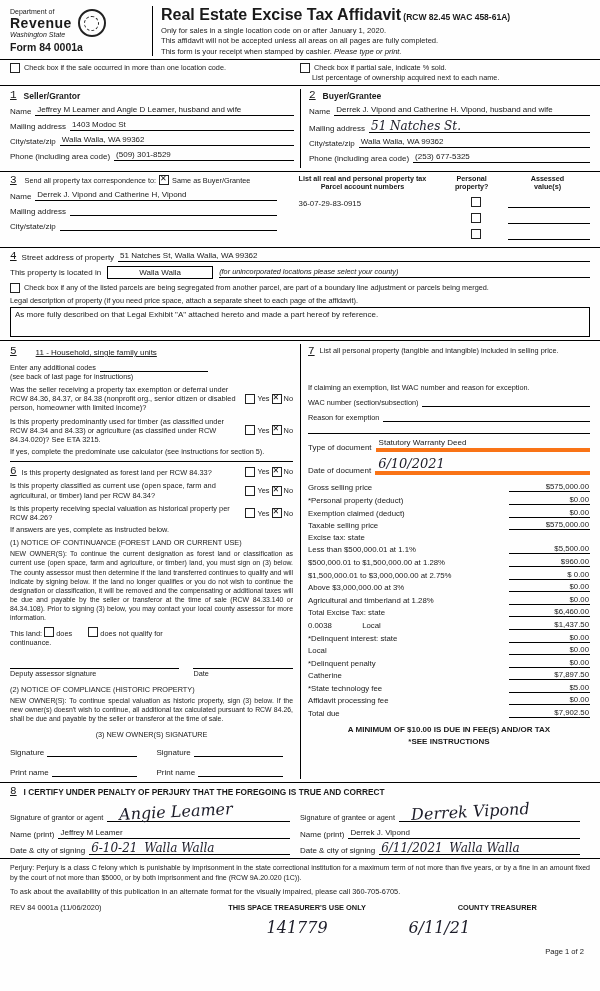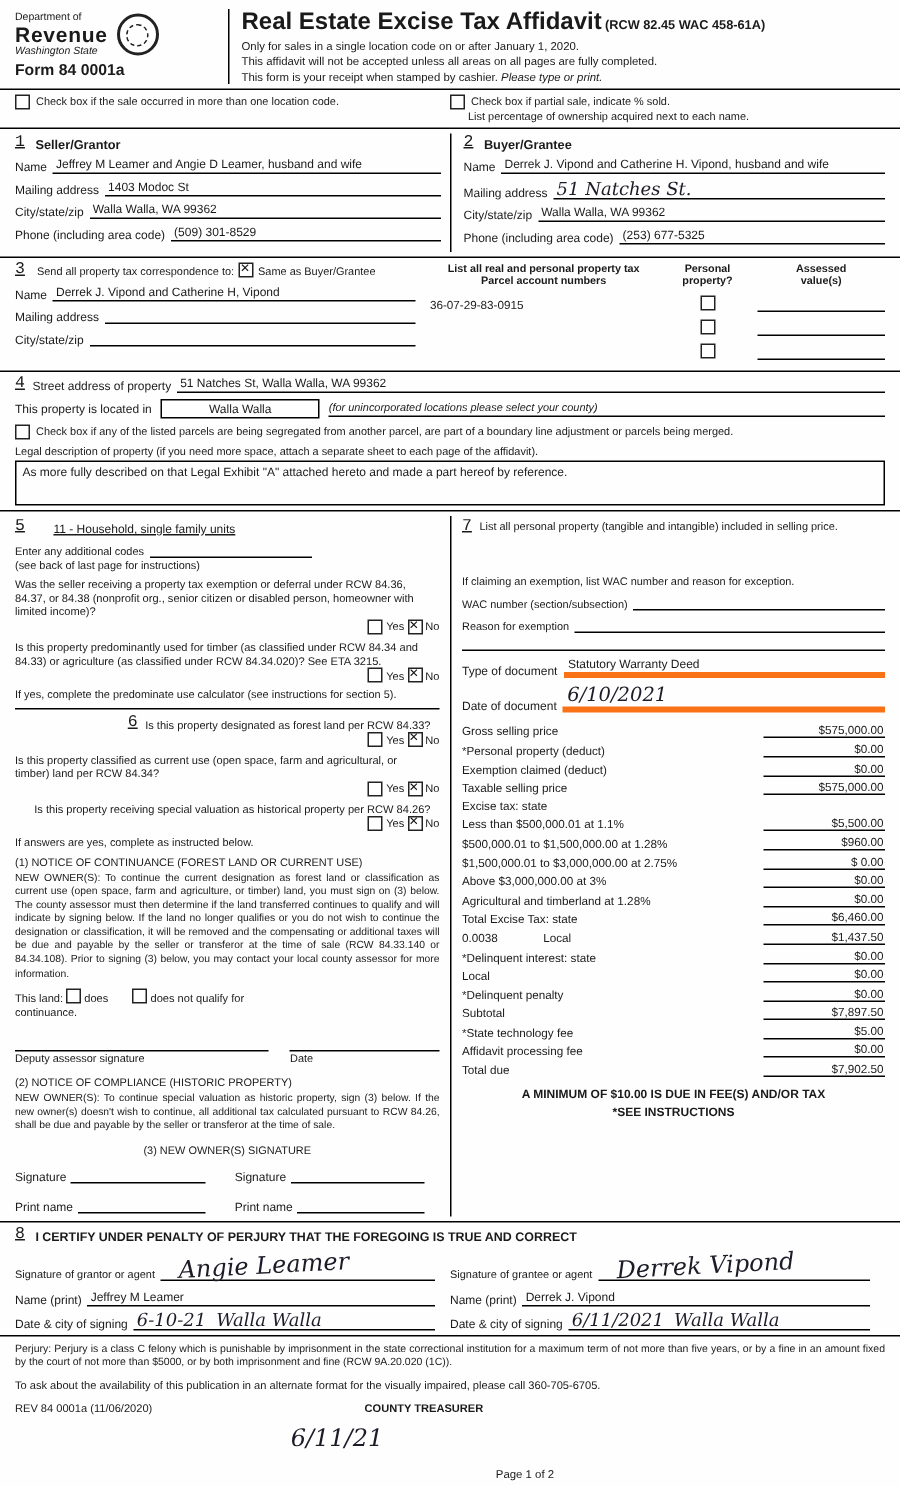--- a/index.html
+++ b/index.html
@@ -14,21 +14,21 @@
       text-decoration:underline;margin-right:5px;line-height:1;flex:none;}
   .cb{display:inline-block;width:8px;height:8px;border:1px solid #222;background:#fff;
       vertical-align:-1px;position:relative;flex:none;}
   .cb.ck::after{content:"\2715";position:absolute;left:0px;top:-2px;font-size:8px;font-weight:bold;color:#111;}
   .fr{display:flex;align-items:flex-end;margin-top:4px;}
   .fr .lb{flex:none;margin-right:4px;}
   .fr .vl{flex:1;border-bottom:1px solid #000;padding:0 2px;min-height:10px;}
   .hw{font-family:"DejaVu Serif","Liberation Serif",serif;font-style:italic;color:#1c1c28;}
   .hwm{font-size:12px;line-height:1;}
   .small{font-size:7.3px;}
-  .q{display:flex;justify-content:space-between;align-items:flex-end;margin-top:4px;flex-direction:column;}
+  .q{display:flex;justify-content:space-between;align-items:center;margin-top:4px;}
   .q .qt{flex:1;padding-right:6px;font-size:7.4px;line-height:1.25;}
   .yn{display:flex;align-items:center;gap:2px;flex:none;font-size:7.4px;}
   
   .header{align-items:stretch;}
   .logo-col{width:138px;flex:none;padding:2px 4px 0 0;}
   .dept-small{font-size:7px;}
   .dept-big{font-size:14px;font-weight:bold;letter-spacing:.5px;}
   .dept-state{font-size:7px;font-style:italic;}
   .seal{width:24px;height:24px;border:2px solid #222;border-radius:50%;margin-left:6px;
         display:flex;align-items:center;justify-content:center;flex:none;}
@@ -49,21 +49,21 @@
   .party.bl{border-left:1px solid #000;padding-left:8px;padding-right:0;}
   .party-head{display:flex;align-items:flex-end;gap:2px;}
   .party-head .pt{font-weight:bold;font-size:8.5px;}
   
   .sec3{margin-top:2px;padding-bottom:4px;}
   .s3left{width:47%;padding-right:6px;box-sizing:border-box;}
   .s3right{width:53%;box-sizing:border-box;padding-left:4px;}
   .s3head{text-align:center;font-size:7.2px;font-weight:bold;line-height:1.2;}
   .c1{width:50%;} .c2{width:22%;text-align:center;} .c3{width:28%;}
   .s3data{margin-top:5px;align-items:flex-end;}
-  .s3data .c1{font-size:7.8px;}
+  .s3data .c1{font-size:7.8px;margin-left:12px;}
   .s3data .c3{border-bottom:1px solid #000;height:10px;}
   
   .county-box{display:inline-block;border:1px solid #000;min-width:96px;text-align:center;
               padding:1px 4px;margin:0 6px;font-size:8px;}
   .legal-box{border:1px solid #000;min-height:24px;margin-top:2px;padding:2px 4px;font-size:8px;}
   
   .mid{margin-top:2px;align-items:stretch;}
   .midleft{width:50%;padding:2px 7px 2px 0;box-sizing:border-box;}
   .midright{width:50%;border-left:1px solid #000;padding:2px 0 2px 7px;box-sizing:border-box;}
   .divider{border-top:1px solid #000;margin:5px 0 4px;}
@@ -264,21 +264,21 @@
     </div>
     <div class="row" style="align-items:center;margin-top:4px">
       <span class="b">This property is located in</span>
       <span class="county-box">Walla Walla</span>
       <span class="i small" style="flex:1;border-bottom:1px solid #000;padding-bottom:1px">(for unincorporated locations please select your county)</span>
     </div>
     <div class="row" style="margin-top:4px;gap:4px;align-items:flex-start">
       <span class="cb"></span>
       <span class="small">Check box if any of the listed parcels are being segregated from another parcel, are part of a boundary line adjustment or parcels being merged.</span>
     </div>
-    <div class="small" style="margin-top:3px">Legal description of property (if you need more space, attach a separate sheet to each page of the affidavit).</div>
+    <div class="small" style="margin-top:3px">Legal description of property (if you need price space, attach a separate sheet to each page of the affidavit).</div>
     <div class="legal-box">
       <span>As more fully described on that Legal Exhibit "A" attached hereto and made a part hereof by reference.</span>
     </div>
   </div>
 
   <div class="hrf"></div>
 
   <div class="row mid">
 
     <div class="midleft">
@@ -487,21 +487,21 @@
           </div>
         <div class="trow">
             <span class="tl">Local</span>
             <span class="tv">$0.00</span>
           </div>
         <div class="trow">
             <span class="tl">*Delinquent penalty</span>
             <span class="tv">$0.00</span>
           </div>
         <div class="trow">
-            <span class="tl">Subtotal</span>
+            <span class="tl">Catherine</span>
             <span class="tv">$7,897.50</span>
           </div>
         <div class="trow">
             <span class="tl">*State technology fee</span>
             <span class="tv">$5.00</span>
           </div>
         <div class="trow">
             <span class="tl">Affidavit processing fee</span>
             <span class="tv">$0.00</span>
           </div>
@@ -571,20 +571,24 @@
 
   <div class="perjury">
     <span class="b">Perjury:</span><span> Perjury is a class C felony which is punishable by imprisonment in the state correctional institution for a maximum term of not more than five years, or by a fine in an amount fixed by the court of not more than $5000, or by both imprisonment and fine (RCW 9A.20.020 (1C)).</span>
   </div>
   <div class="access">
     <div>To ask about the availability of this publication in an alternate format for the visually impaired, please call 360-705-6705.</div>
   </div>
 
   <div class="row footer">
     <div class="f1">REV 84 0001a (11/06/2020)</div>
+    <div class="f2">
+      <div>THIS SPACE TREASURER'S USE ONLY</div>
+      <div class="hw stamp">141779</div>
+    </div>
     <div class="f3">
       <div>COUNTY TREASURER</div>
       <div class="hw stamp" style="text-align:left;padding-left:4px">6/11/21</div>
       <div class="pagec">Page 1 of 2</div>
     </div>
   </div>
 
 </div>
 
 </body></html>

